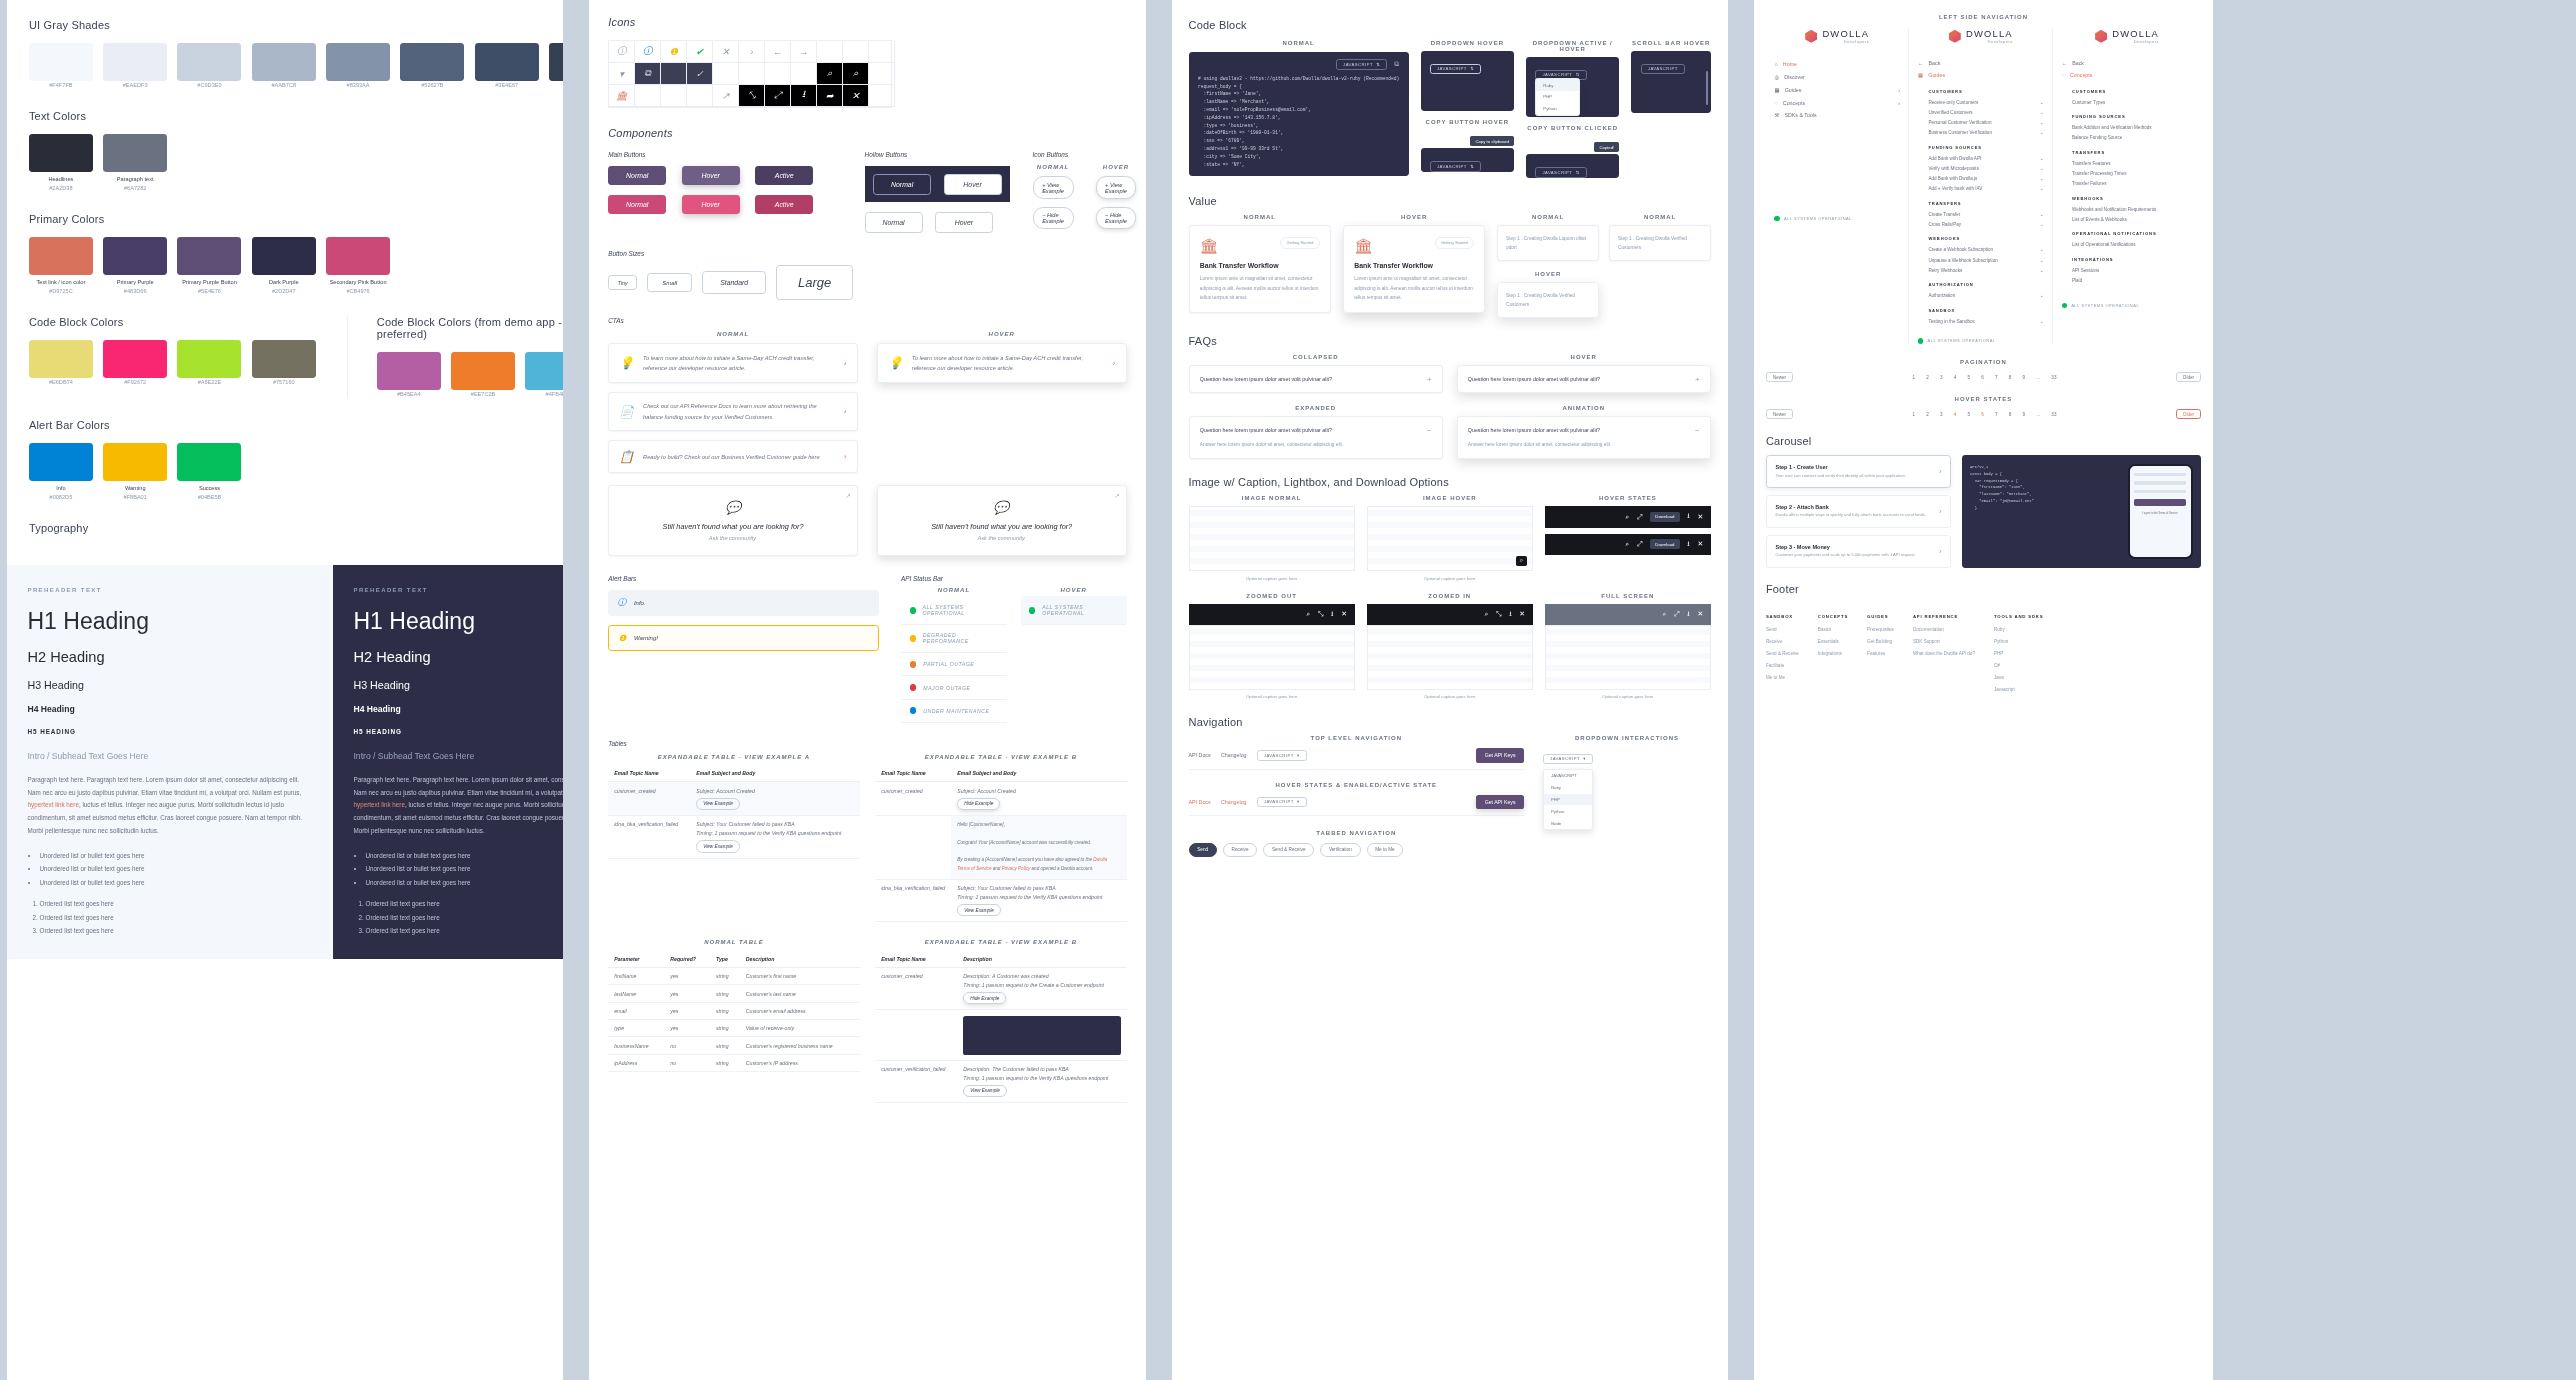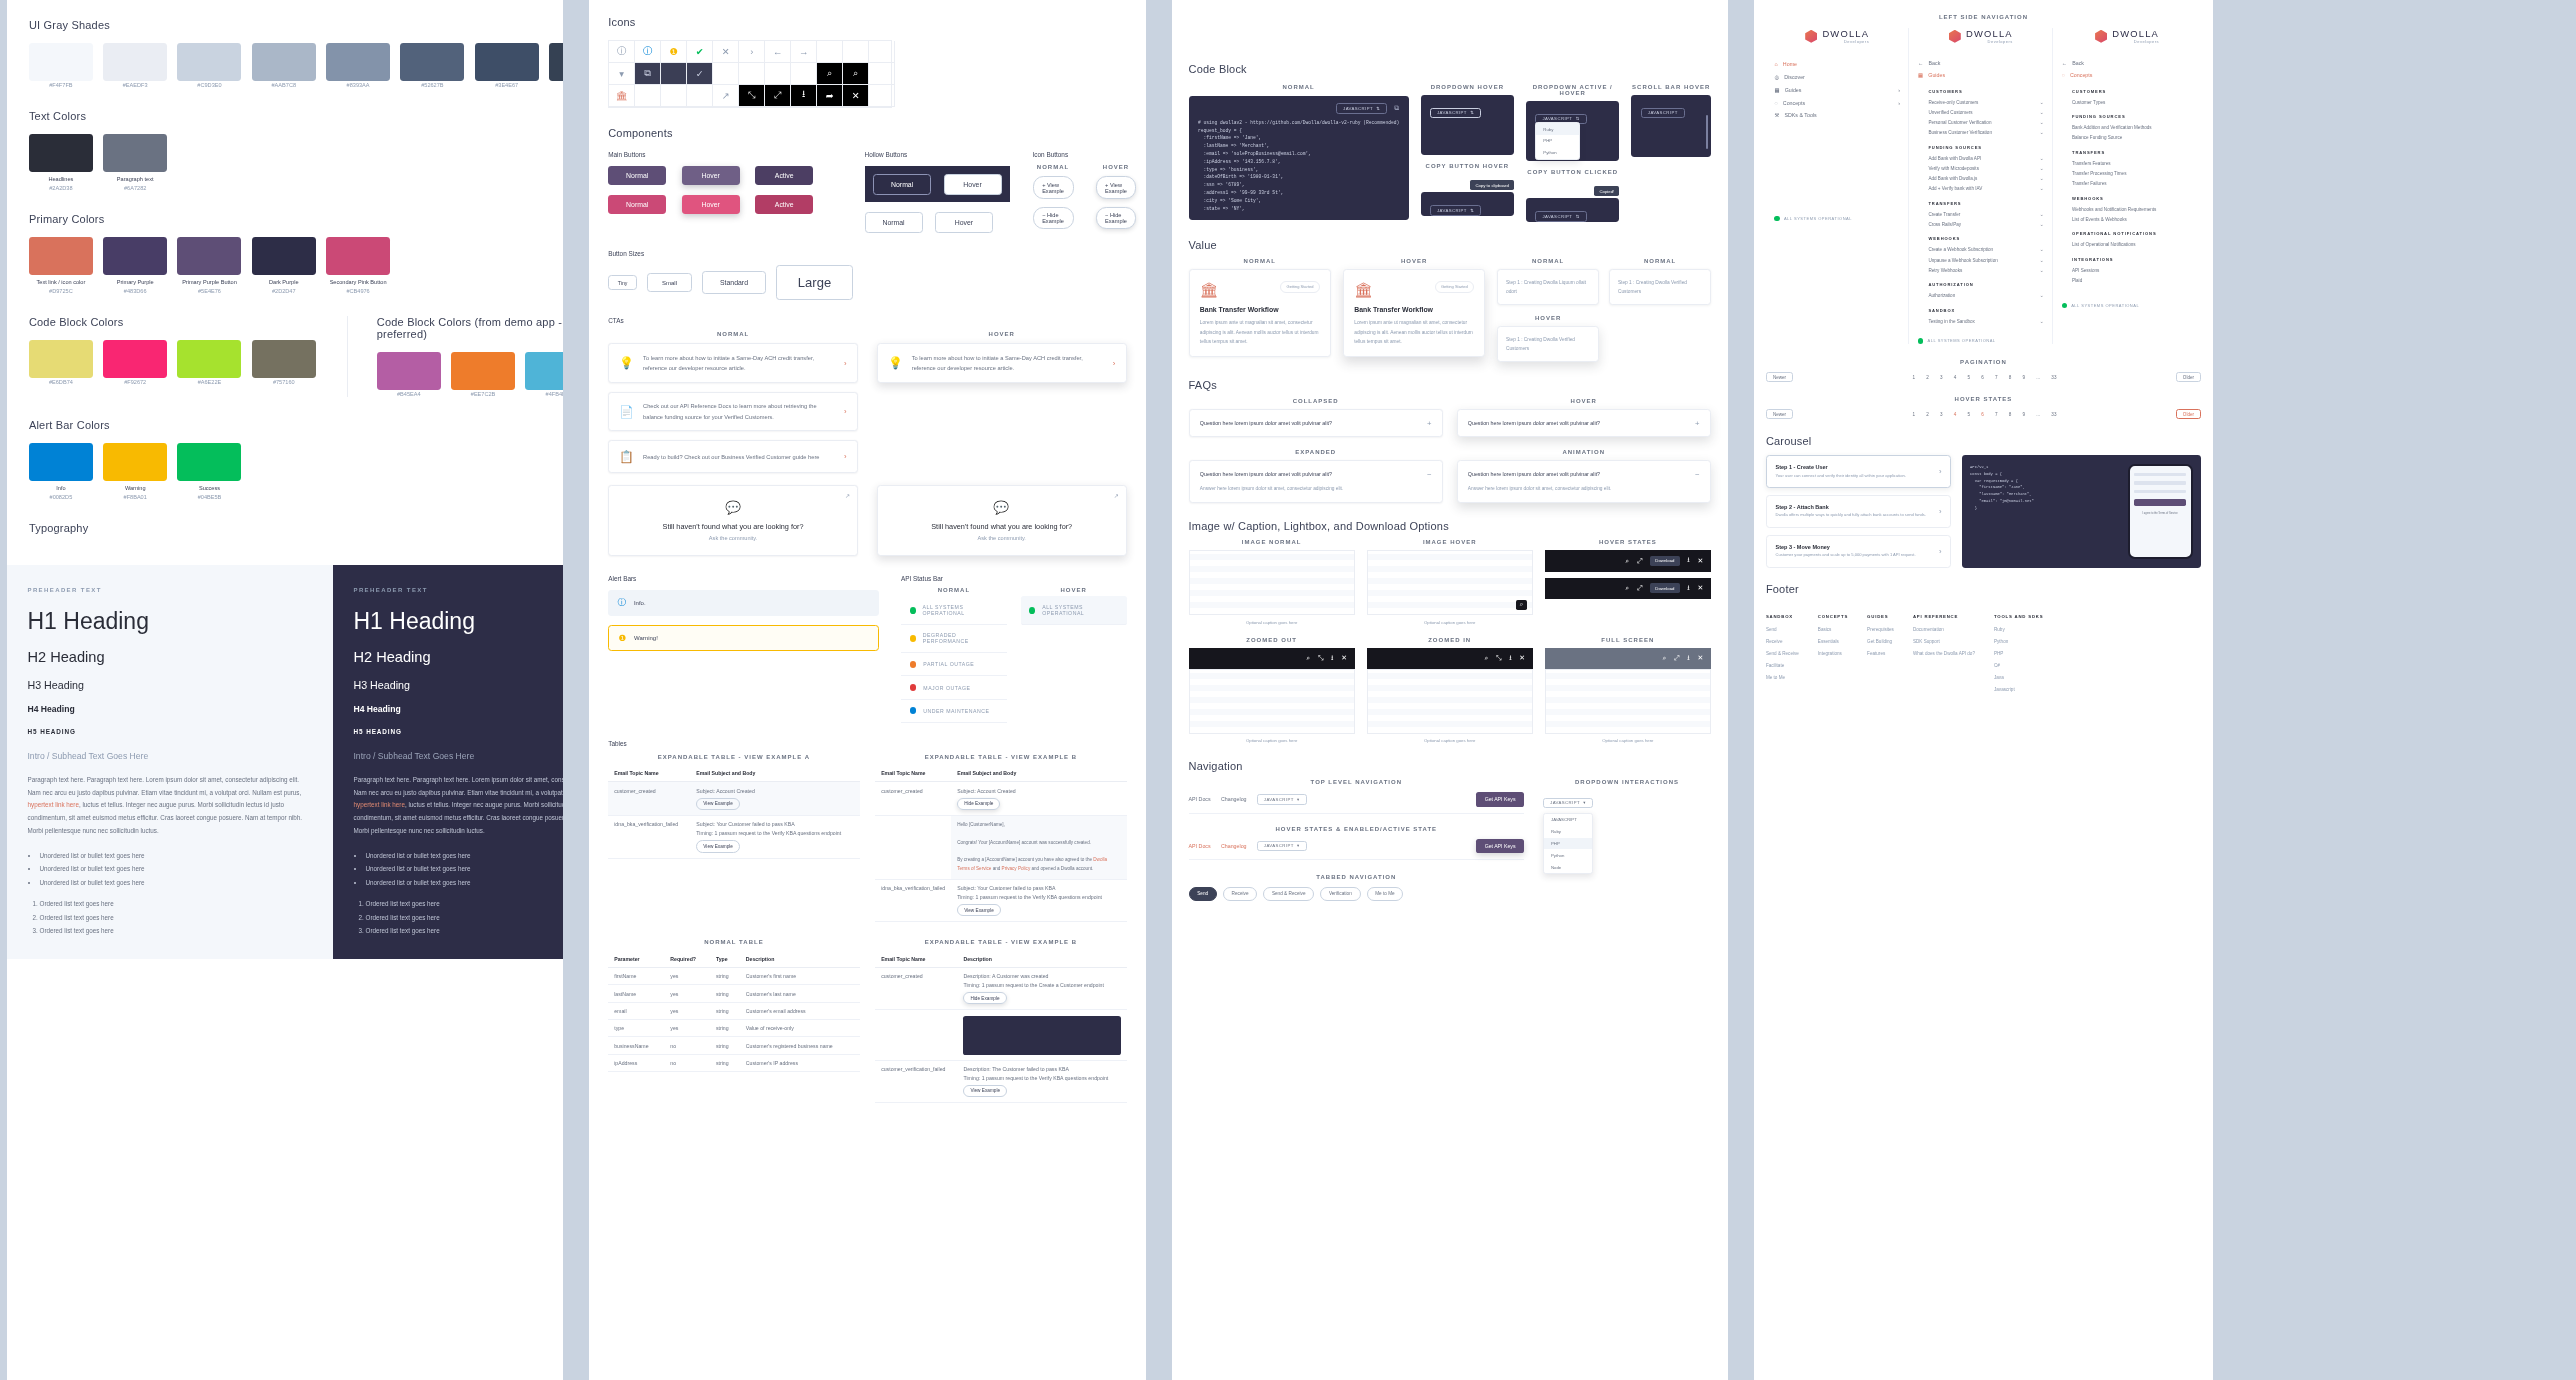--- a/index.html
+++ b/index.html
@@ -56,21 +56,21 @@
   .typo-dark .para { color:#c0c6d6; }
   .para { font-size: 6.3px; line-height: 2.0; margin-bottom: 12px; }
   .lnk { color:#d9725c; }
   .typo-dark .lnk { color:#e08a72; }
   ul.lst, ol.lst { padding-left: 12px; }
   .lst li { font-size: 6.3px; line-height: 2.1; }
   .typo-light .lst li { color:#6a7282; }
   .typo-dark .lst li { color:#c0c6d6; }
 
   
-  .p2inner { padding: 15.5px 19px; }
+  .p2inner { padding: 15.5px 19px; font-style: italic; }
   .icon-grid { display:grid; grid-template-columns: repeat(11, 26px); grid-auto-rows: 22px; border:0.9px solid #eaedf3; width: 284px;}
   .icell { border-right:0.9px solid #eaedf3; border-bottom:0.9px solid #eaedf3; display:flex; align-items:center; justify-content:center; font-size:9.4px; color:#8d9bb0;}
   .icell.dark { background:#3b3e55; color:#c9cee0; }
   .icell.black { background:#000; color:#fff; }
   .icell.empty { }
 
   .btn { border-radius:3.4px; font-size:6.9px; padding:6px 0; width:58px; text-align:center; display:inline-block; }
   .btn.purple { background:#5e4e76; color:#fff; }
   .btn.purple.hover { background:#6f5f86; box-shadow:0 2.6px 6px rgba(42,45,56,.25); }
   .btn.purple.active { background:#4c3e63; }
@@ -103,21 +103,21 @@
 
   .statusrow { display:flex; align-items:center; gap:6.9px; padding:7.7px 8.6px; border-bottom:0.9px solid #eef1f7; font-size:5.2px; letter-spacing:0.5px; color:#8d9bb0; text-transform:uppercase; }
 
   table.tbl { width:100%; border-collapse:collapse; }
   table.tbl th { font-size:5.2px; color:#2a2d38; text-align:left; padding:5.2px 6px; border-bottom:0.9px solid #eaedf3; font-weight:600; }
   table.tbl td { font-size:5.2px; color:#6a7282; padding:5.2px 6px; border-bottom:0.9px solid #eef1f7; vertical-align:top; }
   .rowhl { background:#f7f9fc; }
   .tagbtn { border:0.9px solid #c9d3e0; border-radius:8.6px; font-size:4.7px; padding:2.6px 6px; color:#3c4257; display:inline-block; }
 
   
-  .p3inner { padding:19px 17px;margin-top:44px; }
+  .p3inner { padding:19px 17px; }
   .codeblk { background:#2d2d47; border-radius:3.4px; padding:7.7px 9.4px; position:relative; }
   .codeblk pre { color:#c9cee0; font-family:"Liberation Mono", monospace; font-size:4.6px; line-height:1.7; white-space:pre; }
   .langsel { border:0.9px solid #6a6f90; border-radius:2.6px; color:#c9cee0; font-size:4.3px; padding:1.7px 6px; letter-spacing:0.4px; display:inline-flex; gap:3.4px; align-items:center; }
   .copybtn { color:#aeb4cc; font-size:6.9px; }
   .tooltip { background:#3c4257; color:#fff; font-size:4.3px; padding:2.6px 5.2px; border-radius:1.7px; }
 
   .card { border:0.9px solid #eaedf3; border-radius:3.4px; background:#fff; padding:10.3px; box-shadow:0 0.9px 2.6px rgba(42,45,56,.06); }
   .card h5 { font-size:6.9px; color:#2a2d38; margin:7.7px 0 5.2px; font-weight:600; }
   .card p { font-size:4.8px; color:#8d9bb0; line-height:1.9; }
   .pill { border:0.9px solid #eaedf3; border-radius:8.6px; font-size:4px; color:#8d9bb0; padding:2.6px 5.2px; }

